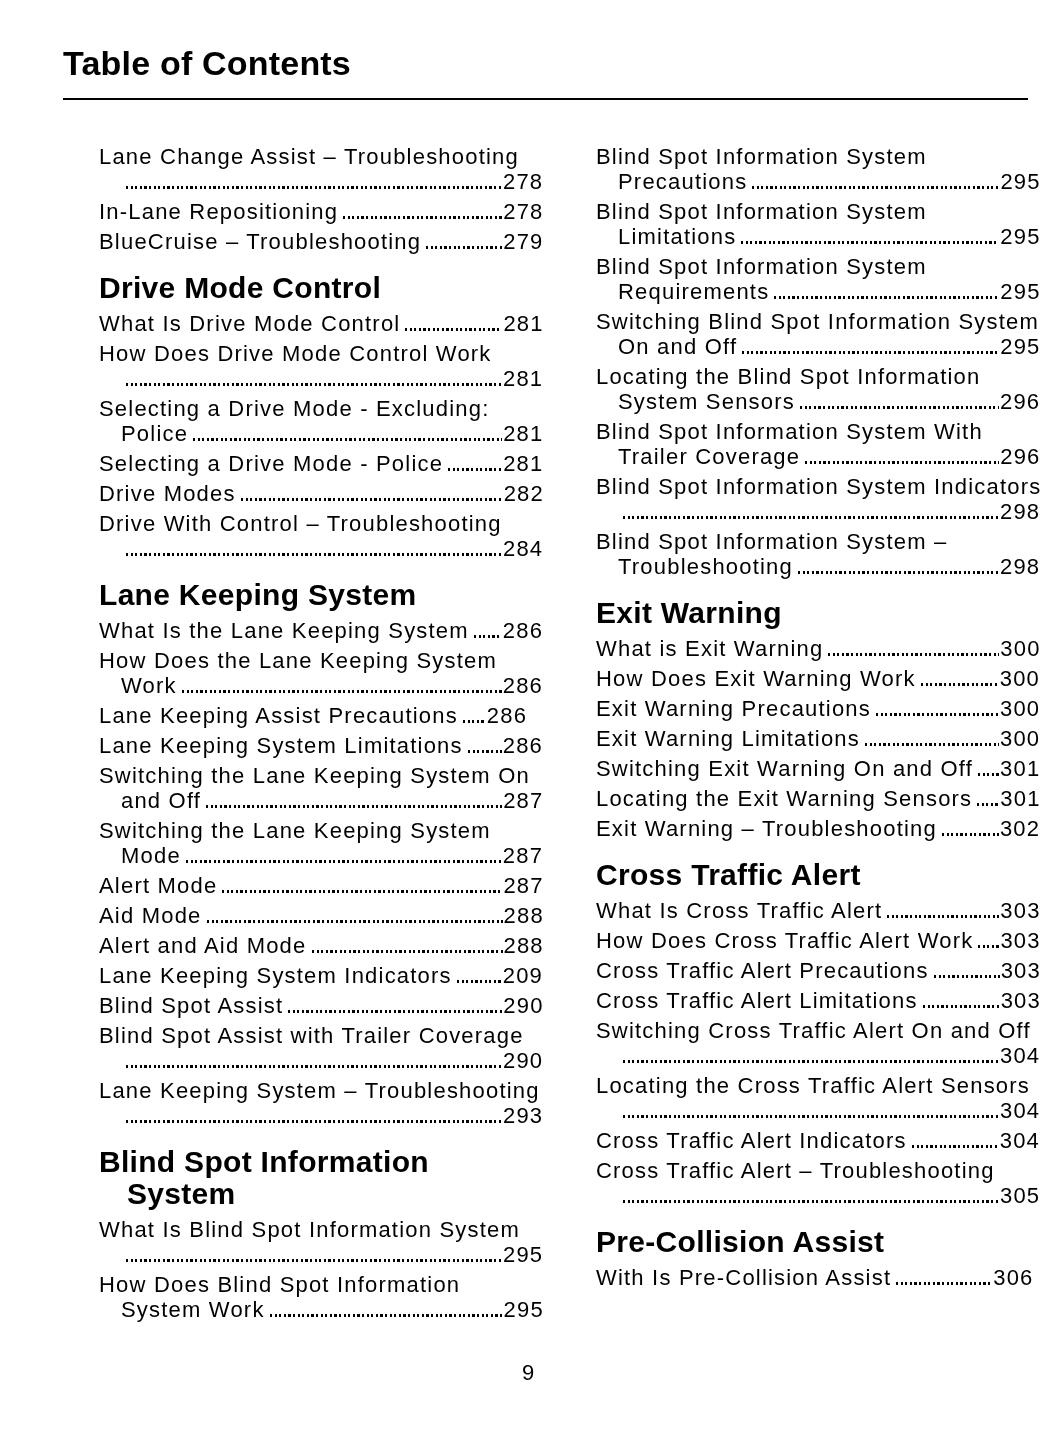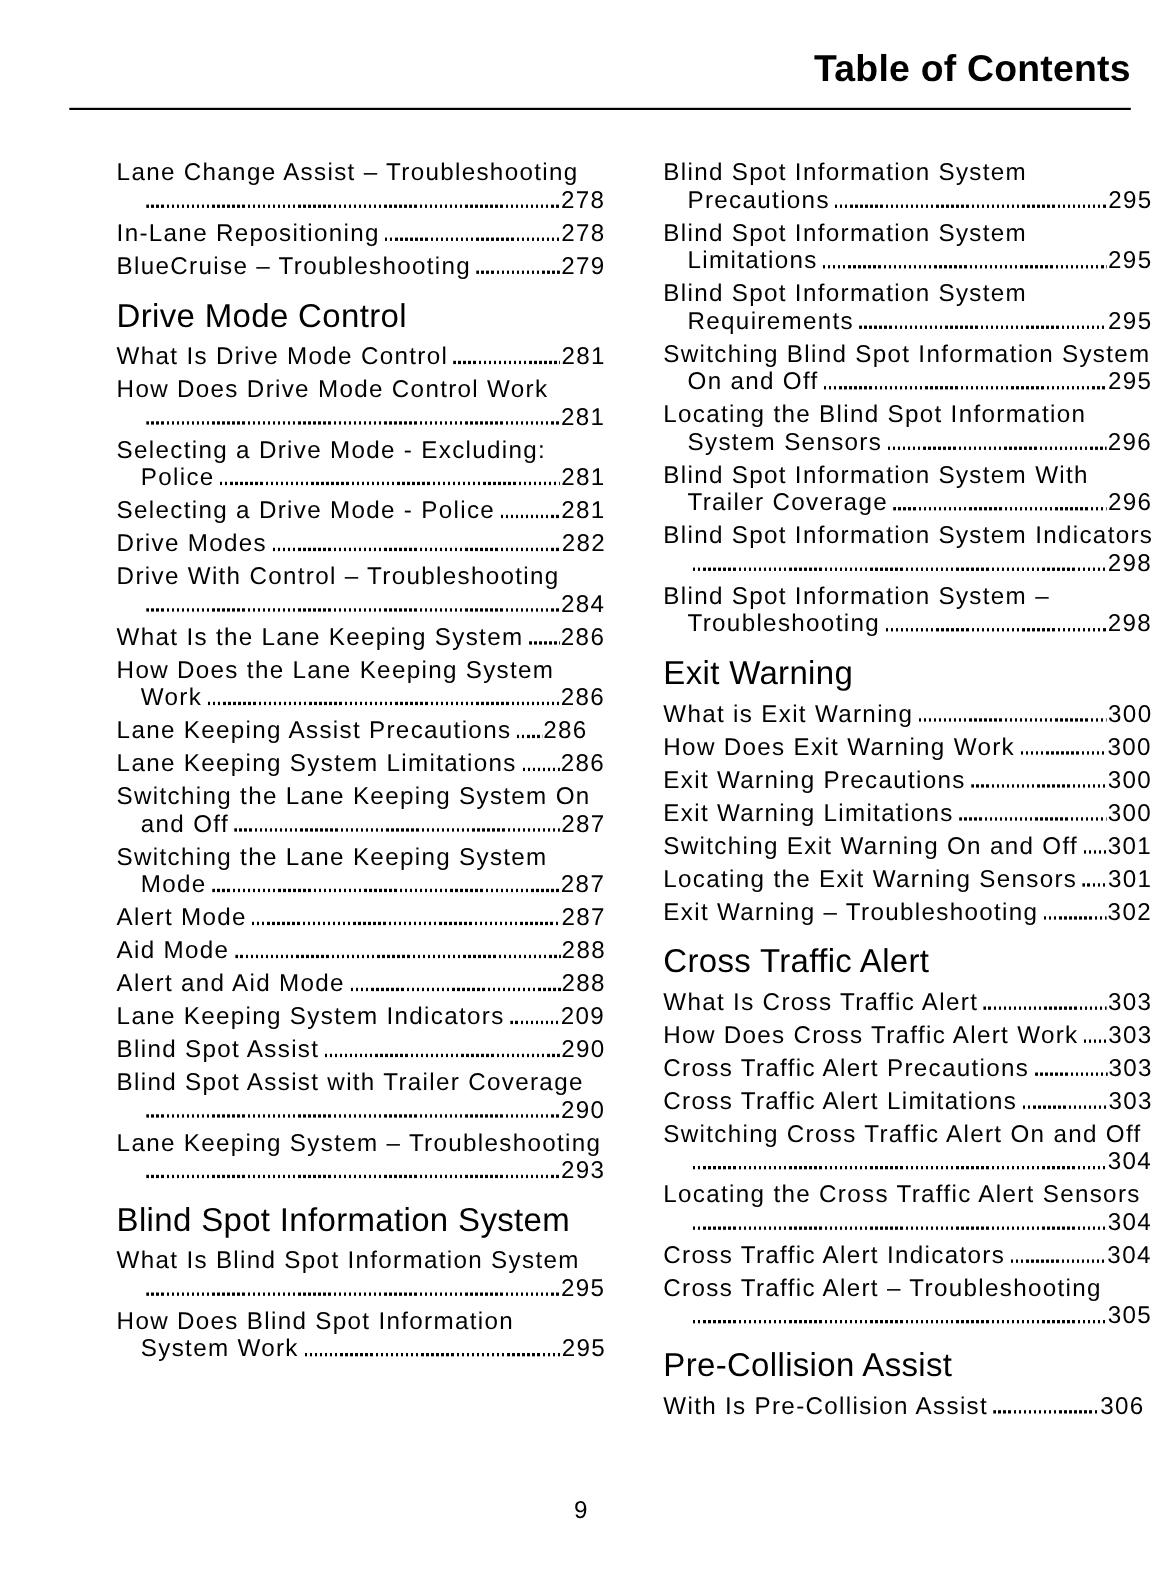--- a/index.html
+++ b/index.html
@@ -8,40 +8,39 @@
     height: 1448px;
     background: #ffffff;
     color: #000000;
     font-family: "Liberation Sans", sans-serif;
     position: relative;
     overflow: hidden;
   }
   .page-title {
     margin: 0 29px 0 63px;
     padding-top: 44px;
-    text-align: right;
+    text-align: left;
     font-size: 34px;
     font-weight: 800;
     letter-spacing: 0.2px;
   }
   .divider {
     margin: 15px 29px 0 63px;
     border-top: 2px solid #000;
     height: 0;
   }
   .columns {
     display: flex;
     gap: 50px;
     margin: 44px 0 0 99px;
-    justify-content: center;
   }
   .col { width: 447px; }
   .heading {
     font-size: 30px;
-    font-weight: 400;
+    font-weight: 700;
     line-height: 32px;
     letter-spacing: 0.3px;
     margin: 18px 0 7px 0;
     padding-left: 28px;
     text-indent: -28px;
   }
   .col section:first-child .heading:first-child { margin-top: 0; }
   .entry {
     font-size: 22px;
     line-height: 25px;
@@ -85,20 +84,21 @@
       <section>
         <h2 class="heading">Drive Mode Control</h2>
         <div class="entry"><span>What Is Drive Mode Control</span><span class="marker"></span><span class="leader" style="width: 97px;"></span><span class="pg">281</span></div>
         <div class="entry"><span>How Does Drive Mode Control Work</span><span class="marker"></span><br><span class="leader" style="width: 376px;"></span><span class="pg">281</span></div>
         <div class="entry"><span>Selecting a Drive Mode - Excluding: Police</span><span class="marker"></span><span class="leader" style="width: 309px;"></span><span class="pg">281</span></div>
         <div class="entry"><span>Selecting a Drive Mode - Police</span><span class="marker"></span><span class="leader" style="width: 54px;"></span><span class="pg">281</span></div>
         <div class="entry"><span>Drive Modes</span><span class="marker"></span><span class="leader" style="width: 262px;"></span><span class="pg">282</span></div>
         <div class="entry"><span>Drive With Control – Troubleshooting</span><span class="marker"></span><br><span class="leader" style="width: 376px;"></span><span class="pg">284</span></div>
       </section>
       <section>
+        <h2 class="heading">Lane Keeping System</h2>
         <div class="entry"><span>What Is the Lane Keeping System</span><span class="marker"></span><span class="leader" style="width: 28px;"></span><span class="pg">286</span></div>
         <div class="entry"><span>How Does the Lane Keeping System Work</span><span class="marker"></span><span class="leader" style="width: 320px;"></span><span class="pg">286</span></div>
         <div class="entry"><span>Lane Keeping Assist Precautions</span><span class="marker"></span><span class="leader" style="width: 23px;"></span><span class="pg">286</span></div>
         <div class="entry"><span>Lane Keeping System Limitations</span><span class="marker"></span><span class="leader" style="width: 34px;"></span><span class="pg">286</span></div>
         <div class="entry"><span>Switching the Lane Keeping System On and Off</span><span class="marker"></span><span class="leader" style="width: 296px;"></span><span class="pg">287</span></div>
         <div class="entry"><span>Switching the Lane Keeping System Mode</span><span class="marker"></span><span class="leader" style="width: 316px;"></span><span class="pg">287</span></div>
         <div class="entry"><span>Alert Mode</span><span class="marker"></span><span class="leader" style="width: 280px;"></span><span class="pg">287</span></div>
         <div class="entry"><span>Aid Mode</span><span class="marker"></span><span class="leader" style="width: 296px;"></span><span class="pg">288</span></div>
         <div class="entry"><span>Alert and Aid Mode</span><span class="marker"></span><span class="leader" style="width: 191px;"></span><span class="pg">288</span></div>
         <div class="entry"><span>Lane Keeping System Indicators</span><span class="marker"></span><span class="leader" style="width: 45px;"></span><span class="pg">209</span></div>

